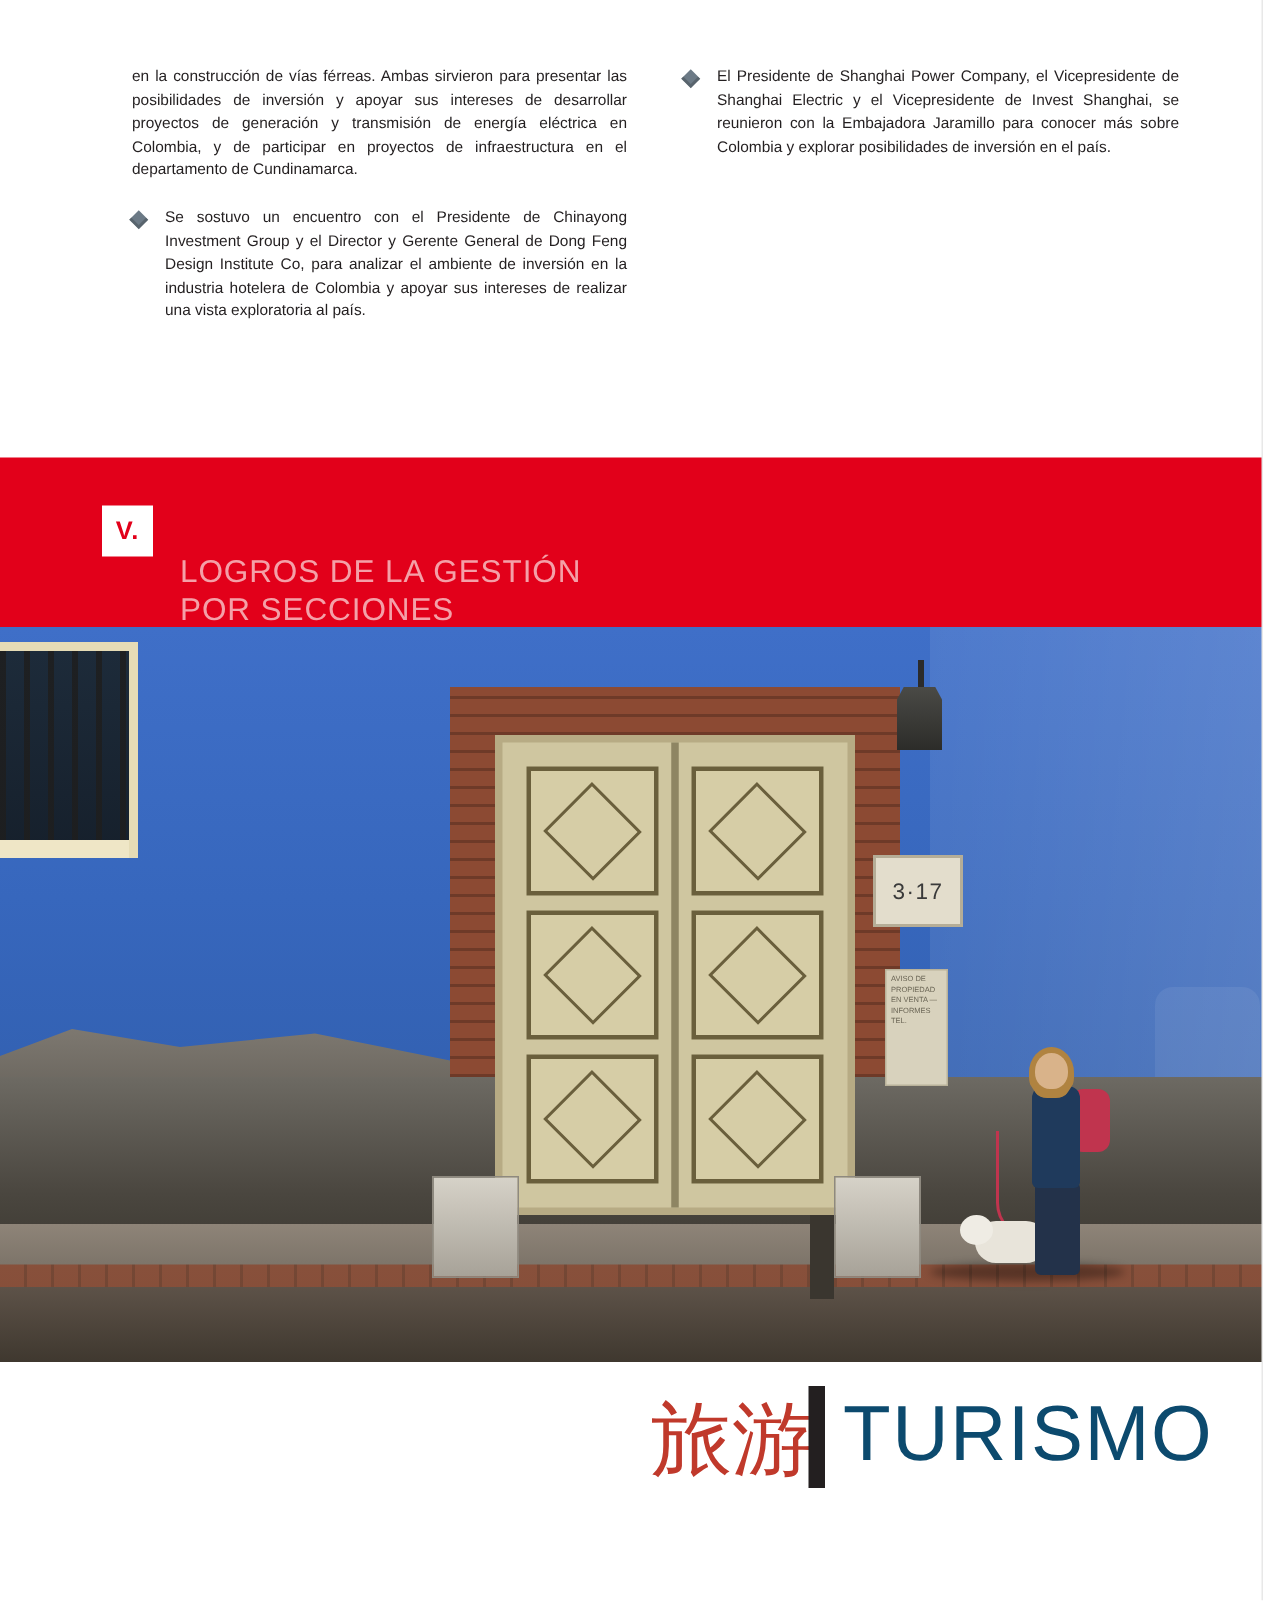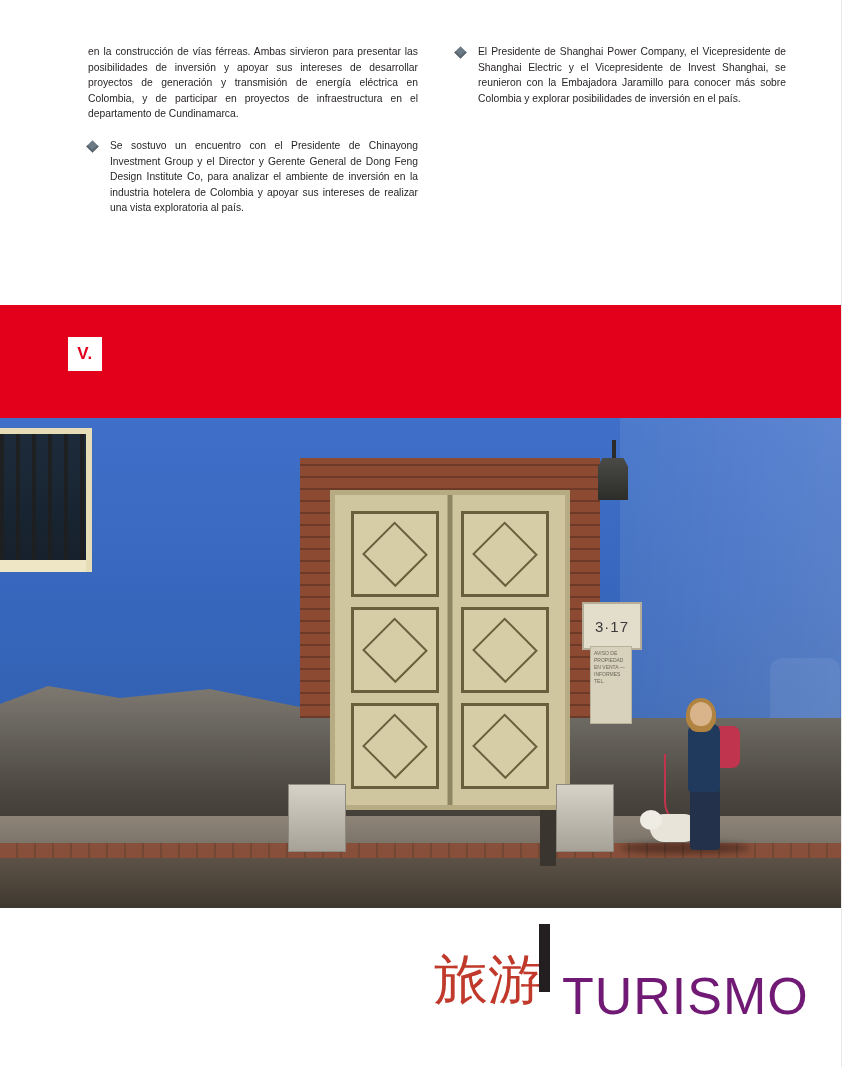--- a/index.html
+++ b/index.html
@@ -241,21 +241,21 @@
   .lantern {
     position: absolute;
     left: 598px; top: 40px;
     width: 30px; height: 42px;
     background: linear-gradient(180deg,#4a4a46,#2c2c29);
     clip-path: polygon(15% 0,85% 0,100% 20%,100% 100%,0 100%,0 20%);
   }
   
   .plaque {
     position: absolute;
-    left: 582px; top: 184px;
+    left: 582px; top: 152px;
     width: 56px; height: 44px;
     background: #e3ddcc;
     border: 2px solid #b5ad97;
     display: flex;
     align-items: center;
     justify-content: center;
     font-size: 15px;
     color: #3a3a3a;
     letter-spacing: 1px;
   }
@@ -364,40 +364,38 @@
     background: #ffffff;
   }
   .footer-cn {
     position: absolute;
     right: 300px;
     top: 930px;
     font-size: 54px;
     line-height: 60px;
     color: #c0392b;
     font-family: "DejaVu Sans", sans-serif;
-    margin-top: 20px;
   }
   .footer-bar {
     position: absolute;
     left: 539px;
     top: 924px;
     width: 11px;
     height: 68px;
     background: #231f20;
   }
   .footer-es {
     position: absolute;
     left: 562px;
     top: 923px;
     font-size: 52px;
     line-height: 66px;
     letter-spacing: 1px;
-    color: #701a75;
+    color: #0c4a6e;
     font-weight: 300;
-    margin-top: 40px;
   }
   .page-edge {
     position: absolute;
     left: 0; top: 0;
     width: 842px; height: 1067px;
     pointer-events: none;
     border-right: 1px solid #e8e8e8;
     box-sizing: border-box;
   }
 </style>
@@ -428,20 +426,22 @@
 
 
   </div>
 </div>
 
 <div class="red-band">
   <div class="num-box">
     <span>V.</span>
   </div>
   <div class="band-es">
+    <span class="l1">LOGROS DE LA GESTIÓN</span>
+    <span class="l2">POR SECCIONES</span>
   </div>
 </div>
 
 <div class="photo">
   <div class="wall"></div>
   <div class="wall-shade"></div>
   <div class="wall-patch"></div>
 
   <div class="brickframe"></div>
 

